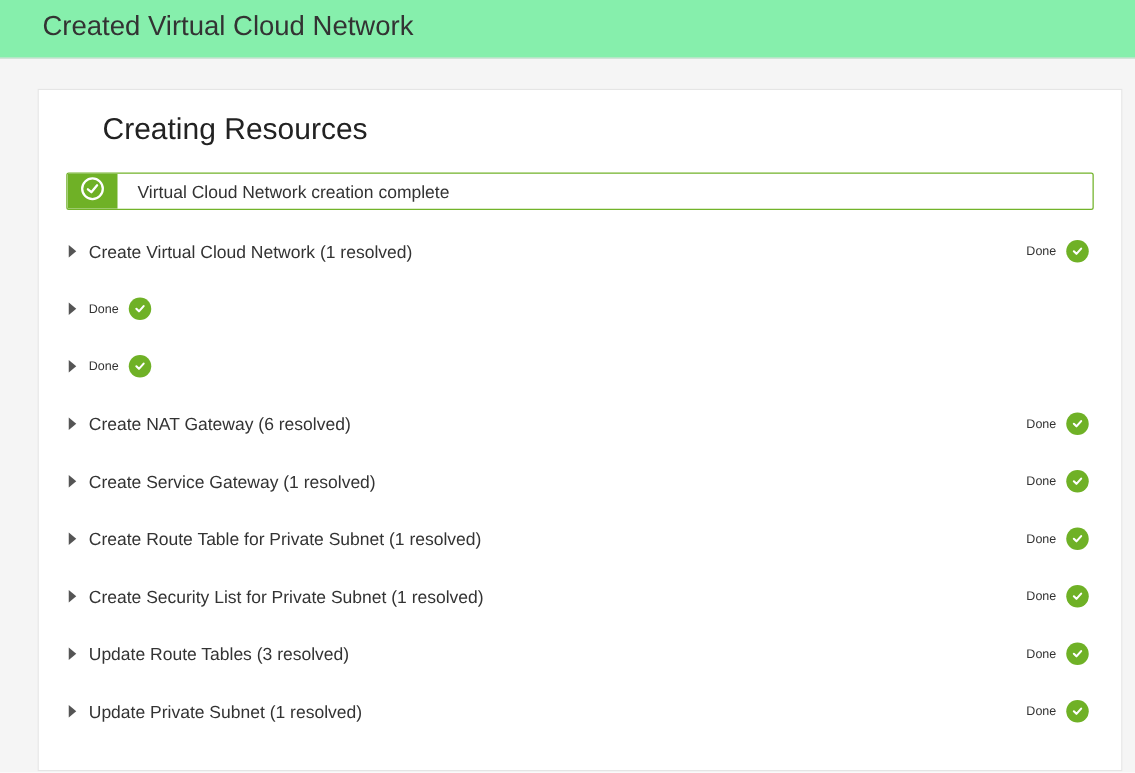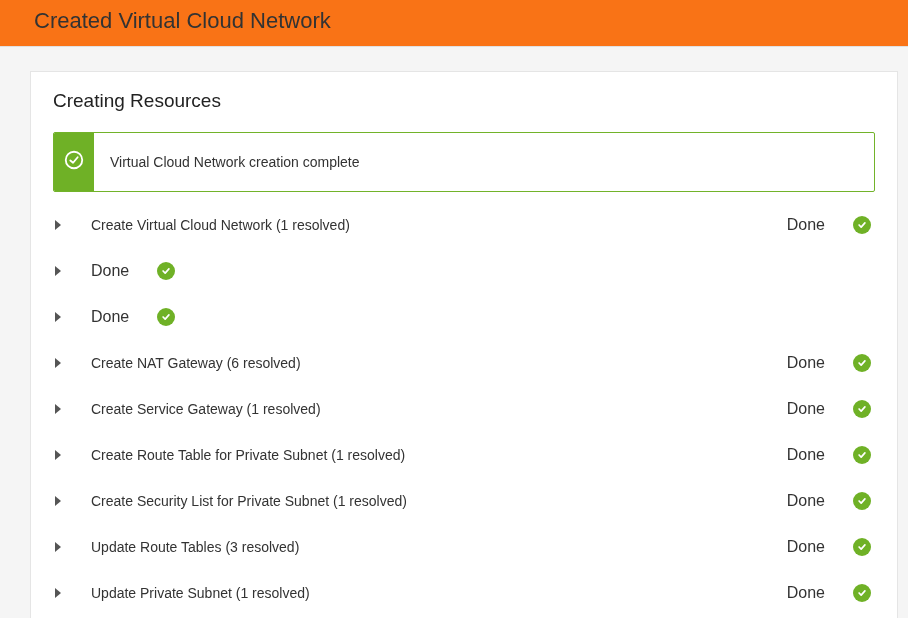--- a/index.html
+++ b/index.html
@@ -10,47 +10,48 @@
     body {
       font-family: -apple-system, BlinkMacSystemFont, "Segoe UI", Helvetica, Arial, sans-serif;
       background: #f5f5f5;
       width: 908px;
       height: 618px;
       overflow: hidden;
     }
     .page-header {
       padding: 8px 34px 12px;
       border-bottom: 1px solid #e0e0e0;
-      background: #f97316;
+      background: #86efac;
     }
     .page-title {
       font-size: 22px;
       font-weight: 400;
       color: #333;
     }
     .card {
       background: #fff;
       border: 1px solid #e5e5e5;
       margin: 24px 10px 10px 30px;
       padding: 18px 22px 24px;
     }
     .card-title {
-      font-size: 19px;
+      font-size: 24px;
       font-weight: 400;
       color: #222;
       margin-bottom: 20px;
+      margin-left: 29px;
     }
     .banner {
       display: flex;
       align-items: stretch;
       border: 1px solid #72b32a;
       border-radius: 2px;
       margin-bottom: 10px;
       overflow: hidden;
-      height: 60px;
+      height: 30px;
     }
     .banner-icon-box {
       width: 40px;
       background: #6fb126;
       display: flex;
       align-items: center;
       justify-content: center;
       flex-shrink: 0;
     }
     .banner-text {
@@ -61,38 +62,37 @@
       color: #333;
     }
     .step-list {
       list-style: none;
     }
     .step-item {
       display: flex;
       align-items: center;
       padding: 14px 4px 14px 2px;
       cursor: pointer;
-      gap: 20px;
     }
     .step-caret {
       width: 0;
       height: 0;
       border-top: 5px solid transparent;
       border-bottom: 5px solid transparent;
       border-left: 6px solid #555;
       margin-right: 10px;
       flex-shrink: 0;
     }
     .step-label {
       font-size: 14px;
       color: #333;
       flex-grow: 1;
     }
     .step-status {
-      font-size: 16px;
+      font-size: 10px;
       color: #333;
       margin-right: 8px;
     }
     .status-icon-wrap {
       width: 18px;
       height: 18px;
       border-radius: 50%;
       background: #6fb126;
       display: flex;
       align-items: center;

